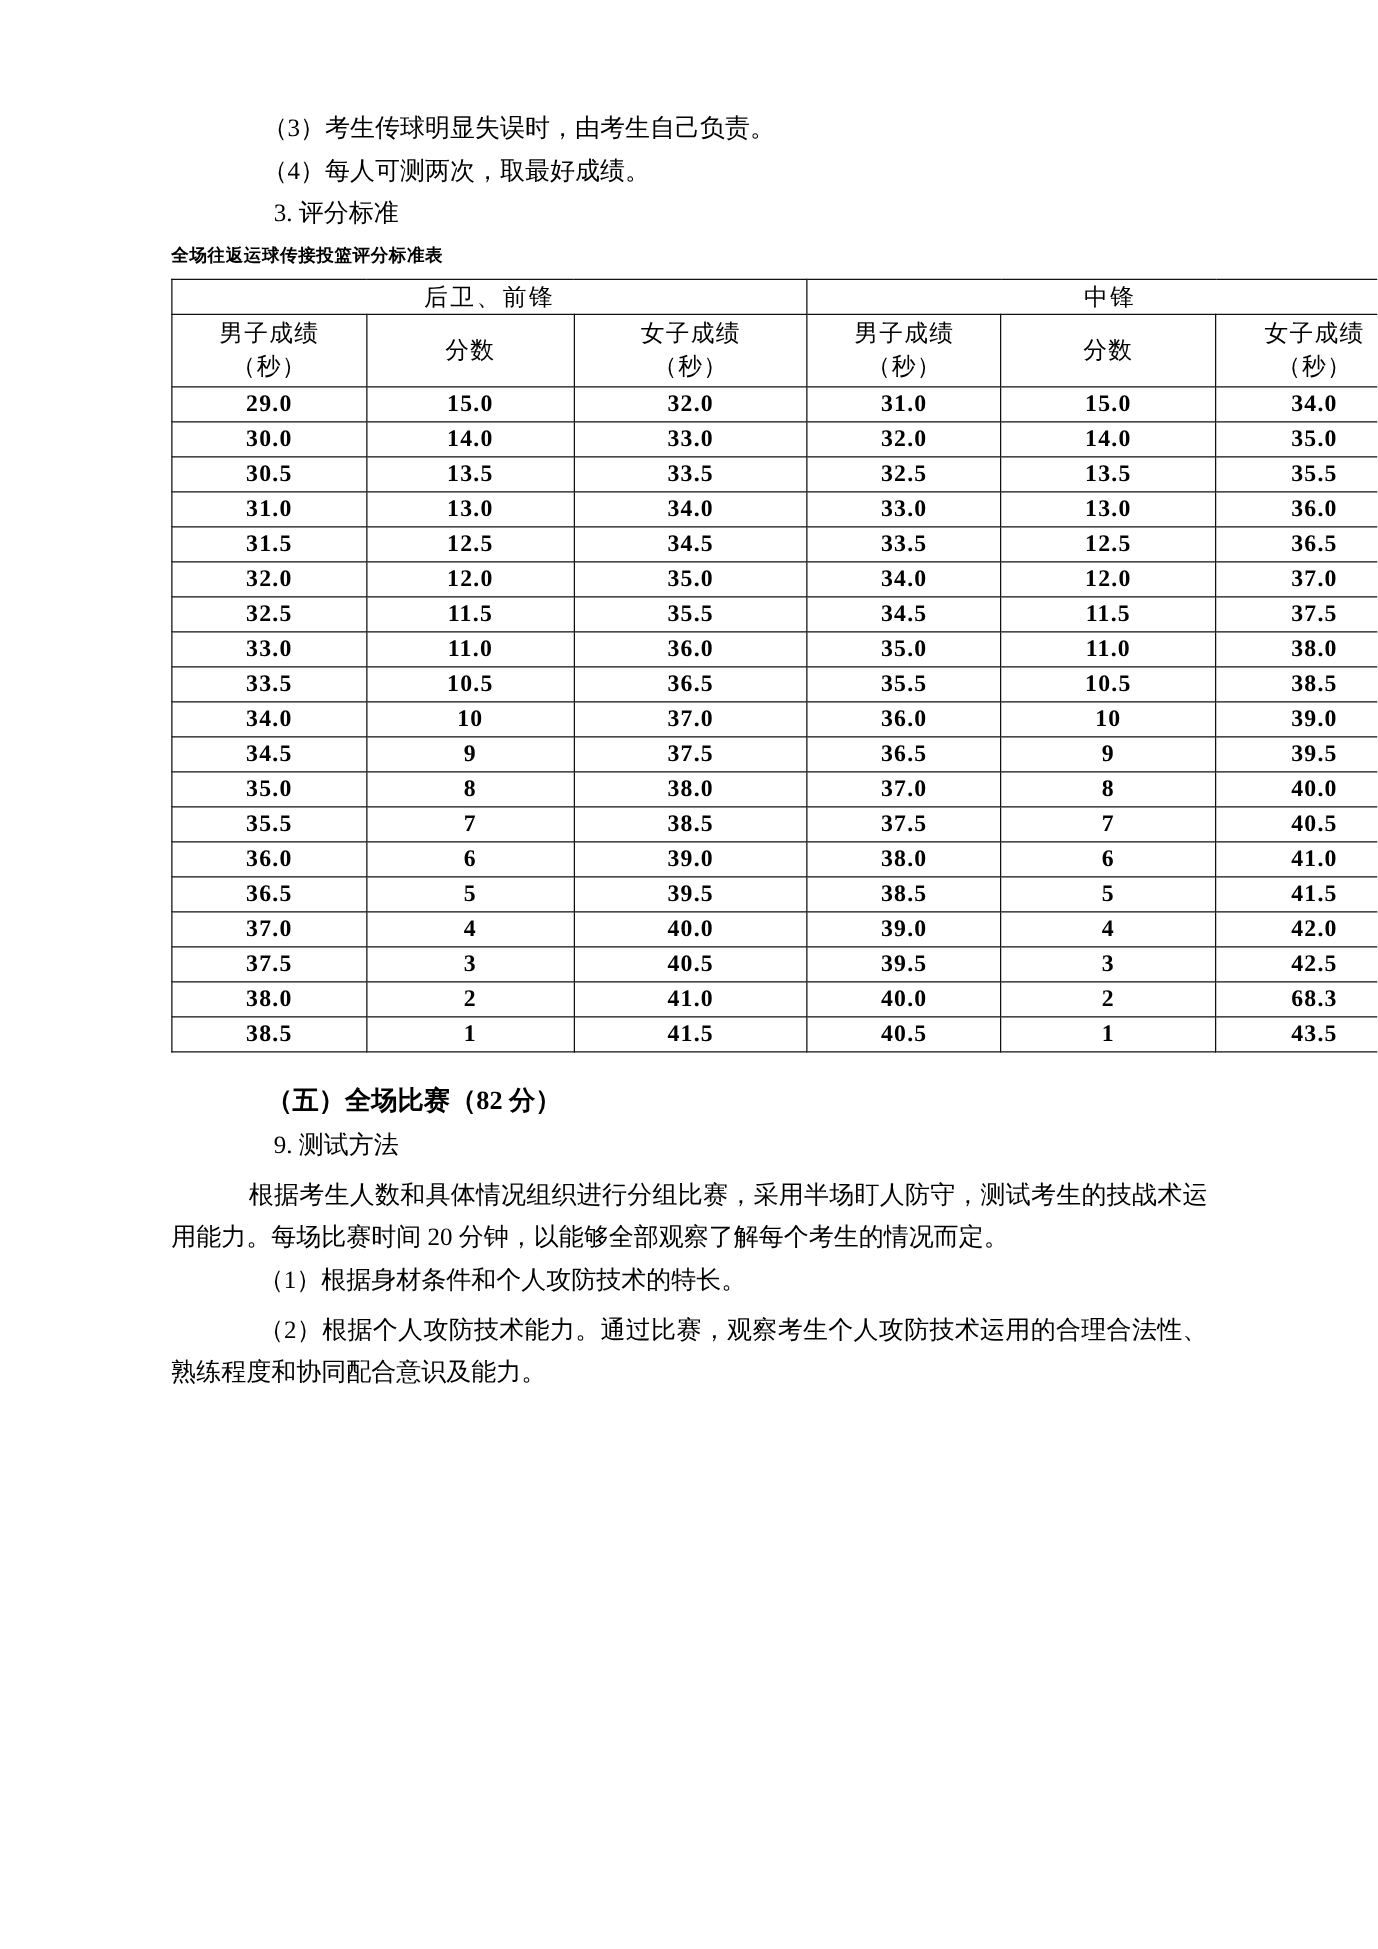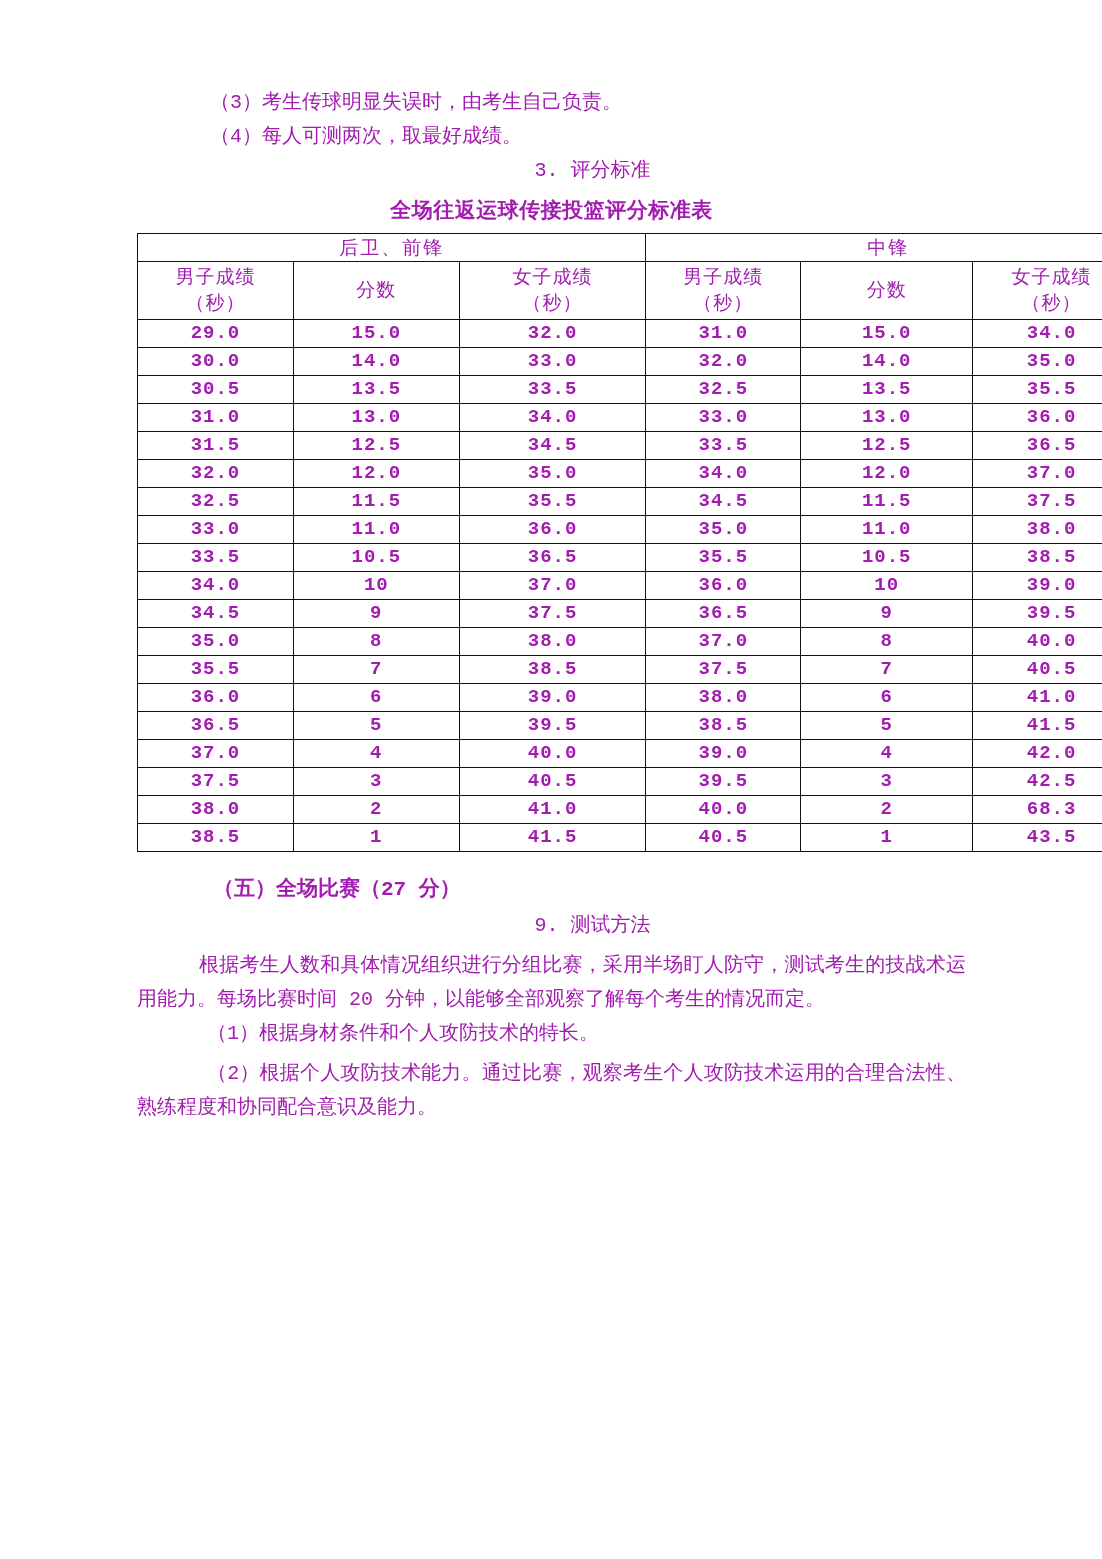--- a/index.html
+++ b/index.html
@@ -3,43 +3,43 @@
 <meta charset="utf-8">
 <style>
   * { box-sizing: border-box; }
   html, body { margin: 0; padding: 0; background: #ffffff; }
   .page {
     position: relative;
     width: 1102px;
     height: 1559px;
     background: #ffffff;
     overflow: hidden;
-    font-family: Liberation Mono, monospace;
-    color: #a21caf;
+    font-family: Liberation Serif, serif;
+    color: #000000;
     border-radius: 12px;
   }
   .content {
     padding: 92px 136px 0 137px;
   }
   p { margin: 0; }
   .line {
     font-size: 20px;
     line-height: 22px;
     margin-bottom: 12px;
     white-space: nowrap;
   }
   .indent-a { padding-left: 73px; }   
-  .indent-b { padding-left: 82px; text-align: center; }   
+  .indent-b { padding-left: 82px; }   
   .indent-c { padding-left: 70px; }   
   .indent-d { padding-left: 31px; }   
   .table-title {
     margin: 14px 0 9px 0;
-    font-size: 21px;
+    font-size: 14px;
     font-weight: bold;
-    text-align: center;
+    text-align: left;
     letter-spacing: 0.5px;
   }
   table.score-table {
     width: 994px;
     border-collapse: collapse;
     table-layout: fixed;
   }
   table.score-table th, table.score-table td {
     border: 1.5px solid #111111;
     text-align: center;
@@ -283,20 +283,20 @@
             <td>38.5</td>
             <td>1</td>
             <td>41.5</td>
             <td>40.5</td>
             <td>1</td>
             <td>43.5</td>
           </tr>
         </tbody>
     </table>
 
-    <h3 class="section-heading">（五）全场比赛（27 分）</h3>
+    <h3 class="section-heading">（五）全场比赛（82 分）</h3>
     <p class="line indent-b">9. 测试方法</p>
     <p class="para method">根据考生人数和具体情况组织进行分组比赛，采用半场盯人防守，测试考生的技战术运用能力。每场比赛时间 20 分钟，以能够全部观察了解每个考生的情况而定。</p>
     <p class="line indent-c">（1）根据身材条件和个人攻防技术的特长。</p>
     <p class="para point2">（2）根据个人攻防技术能力。通过比赛，观察考生个人攻防技术运用的合理合法性、熟练程度和协同配合意识及能力。</p>
 
   </div>
 </div>
 
 </body></html>

